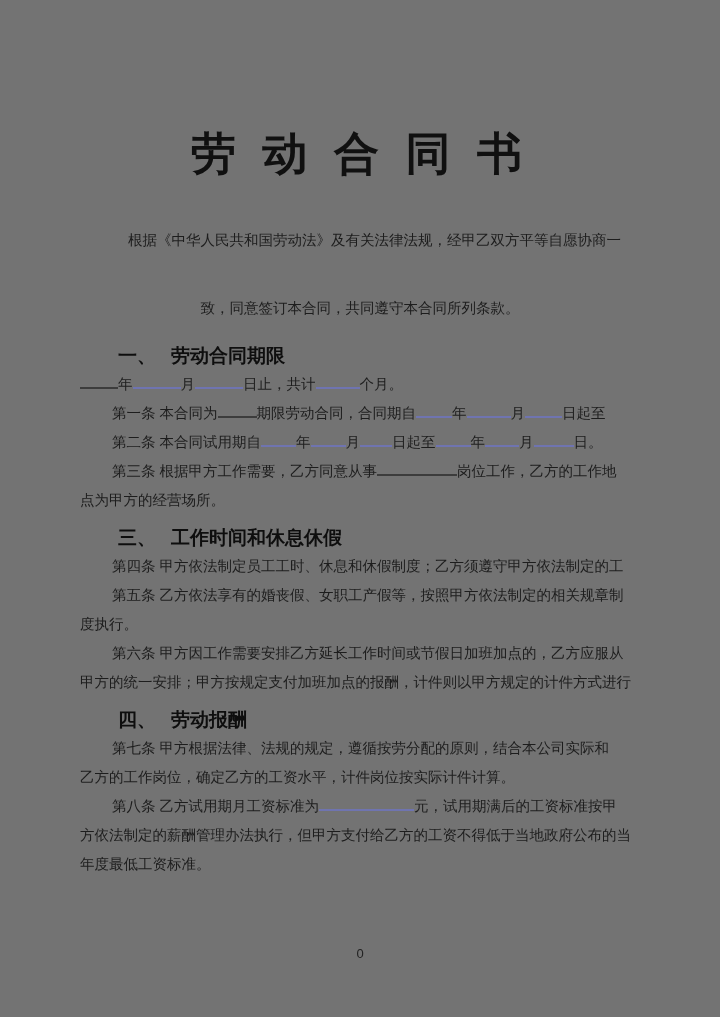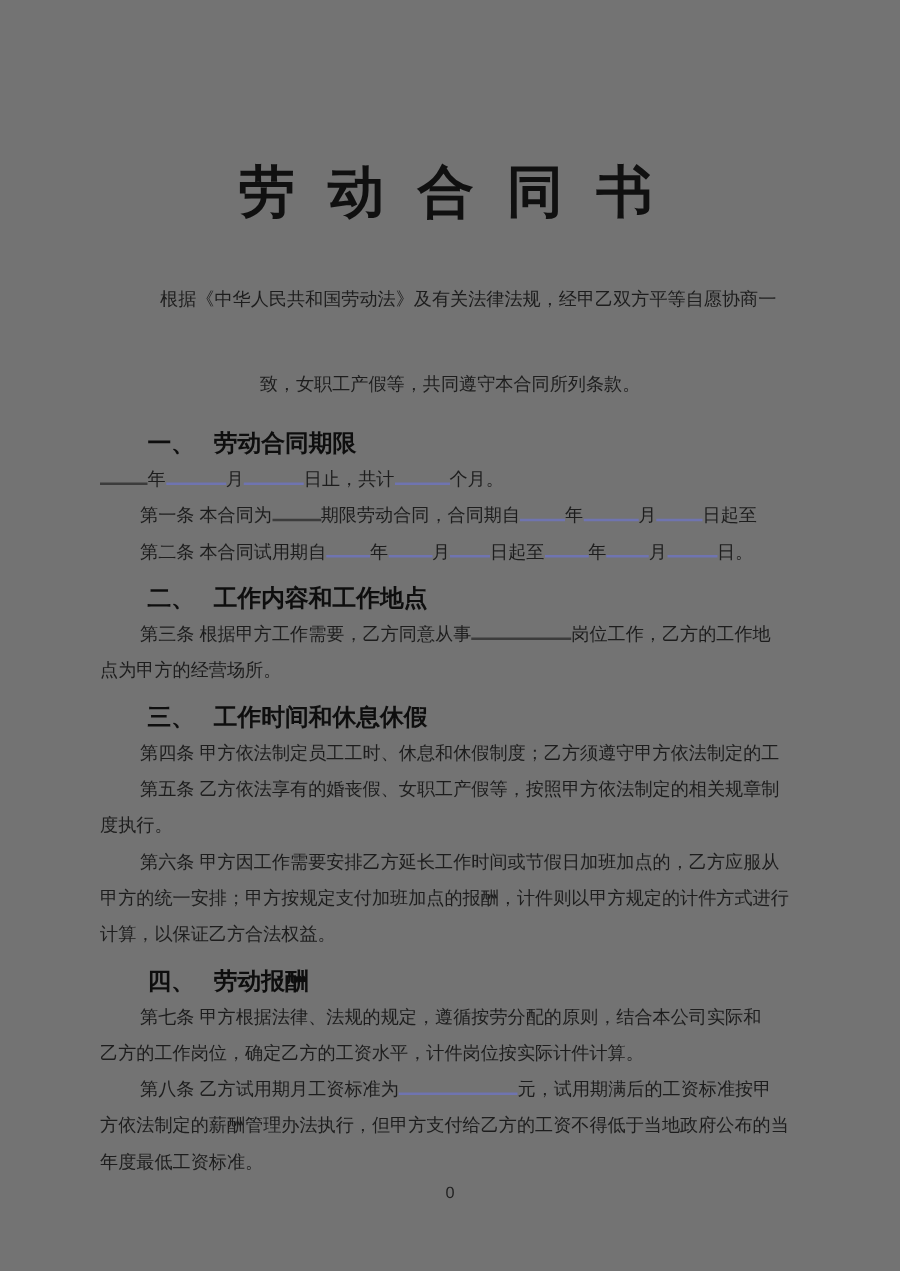--- a/index.html
+++ b/index.html
@@ -32,37 +32,35 @@
     font-size:13px;color:#222222;
   }
 </style>
 </head>
 <body>
 
 <div class="page">
   <div class="title">劳 动 合 同 书</div>
   <div class="intro" id="intro">
       <div class="intro-line">　　根据《中华人民共和国劳动法》及有关法律法规，经甲乙双方平等自愿协商一</div>
-      <div class="intro-line">致，女职工产假等，共同遵守本合同所列条款。</div>
+      <div class="intro-line">致，同意签订本合同，共同遵守本合同所列条款。</div>
     </div>
   <div id="doc-body">
       <div class="heading first"><span class="h-num">一、</span><span>劳动合同期限</span></div>
       <div class="line"><span class="blank dark" style="width: 38px;"></span><span>年</span><span class="blank" style="width: 48px;"></span><span>月</span><span class="blank" style="width: 48px;"></span><span>日止，共计</span><span class="blank" style="width: 44px;"></span><span>个月。</span></div>
       <div class="line indent"><span>第一条 本合同为</span><span class="blank dark" style="width: 39px;"></span><span>期限劳动合同，合同期自</span><span class="blank" style="width: 36px;"></span><span>年</span><span class="blank" style="width: 44px;"></span><span>月</span><span class="blank" style="width: 37px;"></span><span>日起至</span></div>
       <div class="line indent"><span>第二条 本合同试用期自</span><span class="blank" style="width: 35px;"></span><span>年</span><span class="blank" style="width: 35px;"></span><span>月</span><span class="blank" style="width: 32px;"></span><span>日起至</span><span class="blank" style="width: 35px;"></span><span>年</span><span class="blank" style="width: 34px;"></span><span>月</span><span class="blank" style="width: 40px;"></span><span>日。</span></div>
-      <div class="heading"><span class="h-num">二、</span><span>工作内容和工作地点</span></div>
       <div class="line indent"><span>第三条 根据甲方工作需要，乙方同意从事</span><span class="blank dark" style="width: 80px;"></span><span>岗位工作，乙方的工作地</span></div>
       <div class="line"><span>点为甲方的经营场所。</span></div>
       <div class="heading"><span class="h-num">三、</span><span>工作时间和休息休假</span></div>
       <div class="line indent"><span>第四条 甲方依法制定员工工时、休息和休假制度；乙方须遵守甲方依法制定的工</span></div>
       <div class="line indent"><span>第五条 乙方依法享有的婚丧假、女职工产假等，按照甲方依法制定的相关规章制</span></div>
       <div class="line"><span>度执行。</span></div>
       <div class="line indent"><span>第六条 甲方因工作需要安排乙方延长工作时间或节假日加班加点的，乙方应服从</span></div>
       <div class="line"><span>甲方的统一安排；甲方按规定支付加班加点的报酬，计件则以甲方规定的计件方式进行</span></div>
-      <div class="line"><span>计算，以保证乙方合法权益。</span></div>
       <div class="heading"><span class="h-num">四、</span><span>劳动报酬</span></div>
       <div class="line indent"><span>第七条 甲方根据法律、法规的规定，遵循按劳分配的原则，结合本公司实际和</span></div>
       <div class="line"><span>乙方的工作岗位，确定乙方的工资水平，计件岗位按实际计件计算。</span></div>
       <div class="line indent"><span>第八条 乙方试用期月工资标准为</span><span class="blank" style="width: 95px;"></span><span>元，试用期满后的工资标准按甲</span></div>
       <div class="line"><span>方依法制定的薪酬管理办法执行，但甲方支付给乙方的工资不得低于当地政府公布的当</span></div>
       <div class="line"><span>年度最低工资标准。</span></div>
     </div>
   <div class="footer">
     <span>0</span>
   </div>

